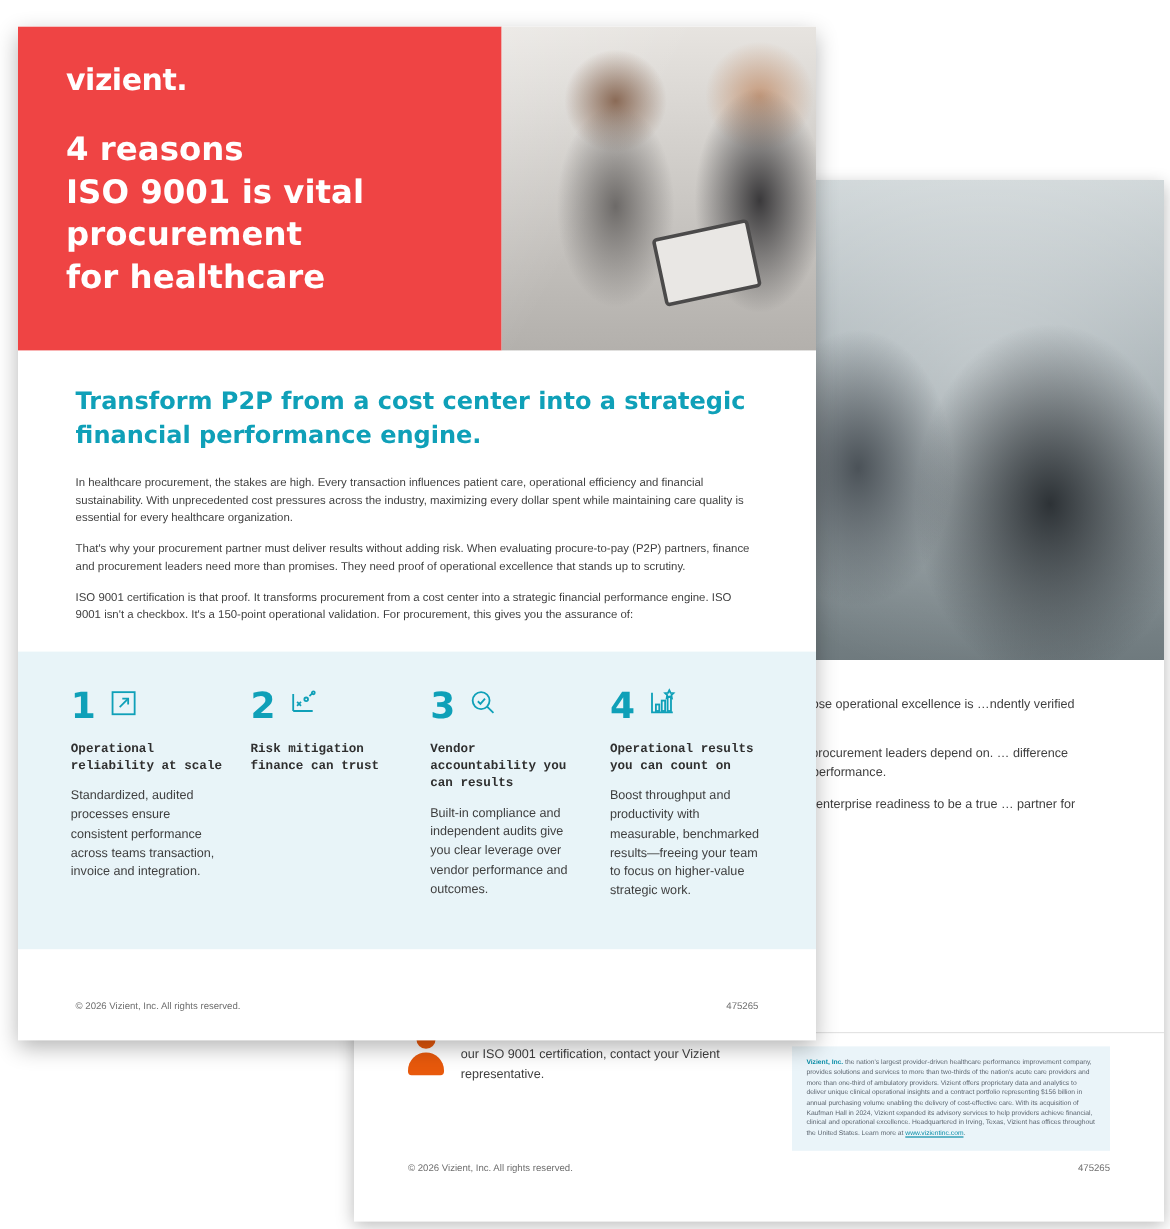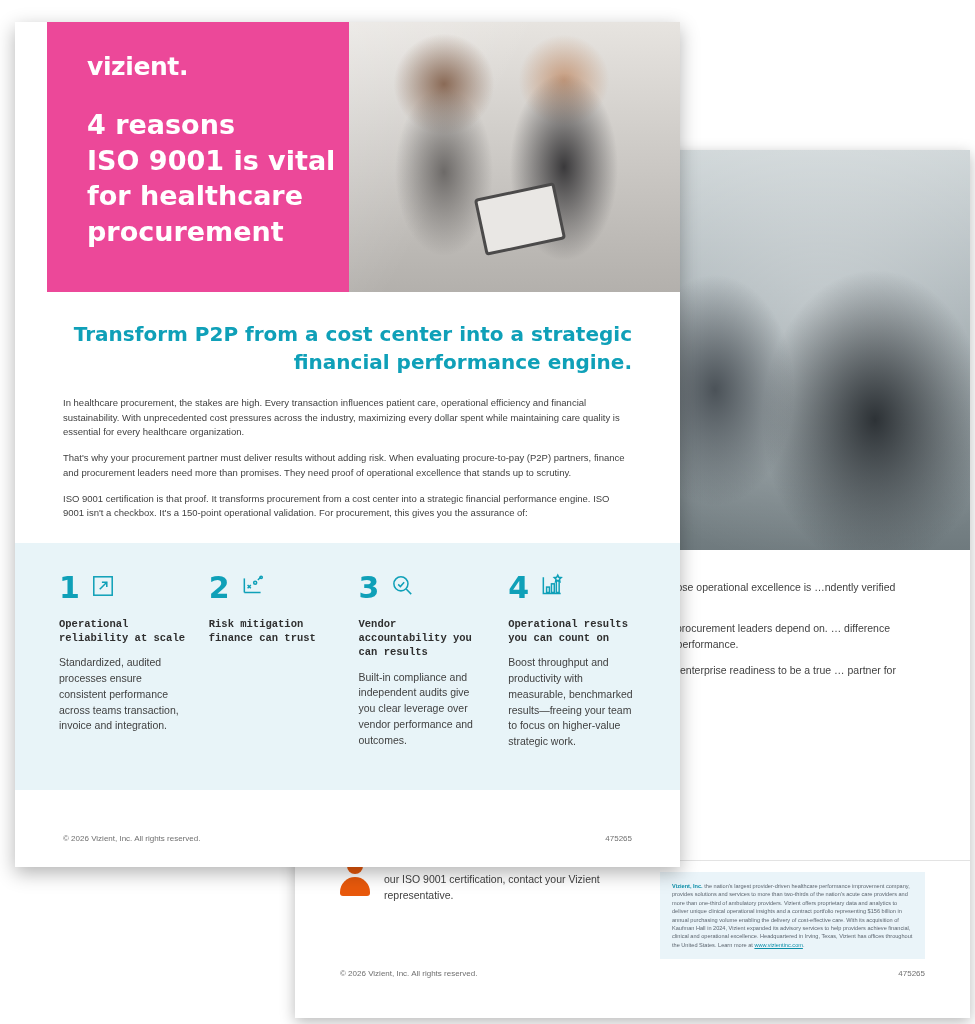--- a/index.html
+++ b/index.html
@@ -169,26 +169,25 @@
     background: #ffffff;
     box-shadow: 0 6px 18px rgba(0,0,0,0.30);
     overflow: hidden;
   }
   .front-hero {
     position: relative;
     height: 270px;
     display: flex;
   }
   .hero-teal {
-    width: 302px;
-    background: #ec4899;
+    width: 403px;
+    background: #ef4444;
     position: relative;
     padding: 30px 0 0 40px;
     box-sizing: border-box;
-    margin-left: 32px;
   }
   .brand {
     color: #ffffff;
     font-size: 25px;
     font-weight: 700;
     letter-spacing: -0.4px;
     font-family: "DejaVu Sans", sans-serif;
   }
   .brand .dot { color: #ffffff; }
   .hero-title {
@@ -232,21 +231,20 @@
   .front-body {
     padding: 28px 48px 0 48px;
   }
   .h2 {
     color: #0fa0b8;
     font-size: 20px;
     line-height: 1.4;
     font-weight: 700;
     margin: 0 0 20px 0;
     font-family: "DejaVu Sans", sans-serif;
-    text-align: right;
   }
   .p {
     font-size: 9.5px;
     line-height: 1.55;
     color: #3f3f3f;
     margin: 0 0 11px 0;
   }
 
   .reasons {
     margin-top: 22px;
@@ -336,22 +334,22 @@
 </div>
 
 <div class="page-front">
 
   <div class="front-hero">
     <div class="hero-teal">
       <div class="brand"><span>vizient</span><span class="dot">.</span></div>
       <div class="hero-title">
         <div>4 reasons</div>
         <div>ISO 9001 is vital</div>
+        <div>procurement</div>
         <div>for healthcare</div>
-        <div>procurement</div>
       </div>
     </div>
     <div class="hero-photo">
       <div class="tablet2"></div>
     </div>
   </div>
 
   <div class="front-body">
     <h2 class="h2">Transform P2P from a cost center into a strategic financial performance engine.</h2>
     <p class="p">In healthcare procurement, the stakes are high. Every transaction influences patient care, operational efficiency and financial sustainability. With unprecedented cost pressures across the industry, maximizing every dollar spent while maintaining care quality is essential for every healthcare organization.</p>

